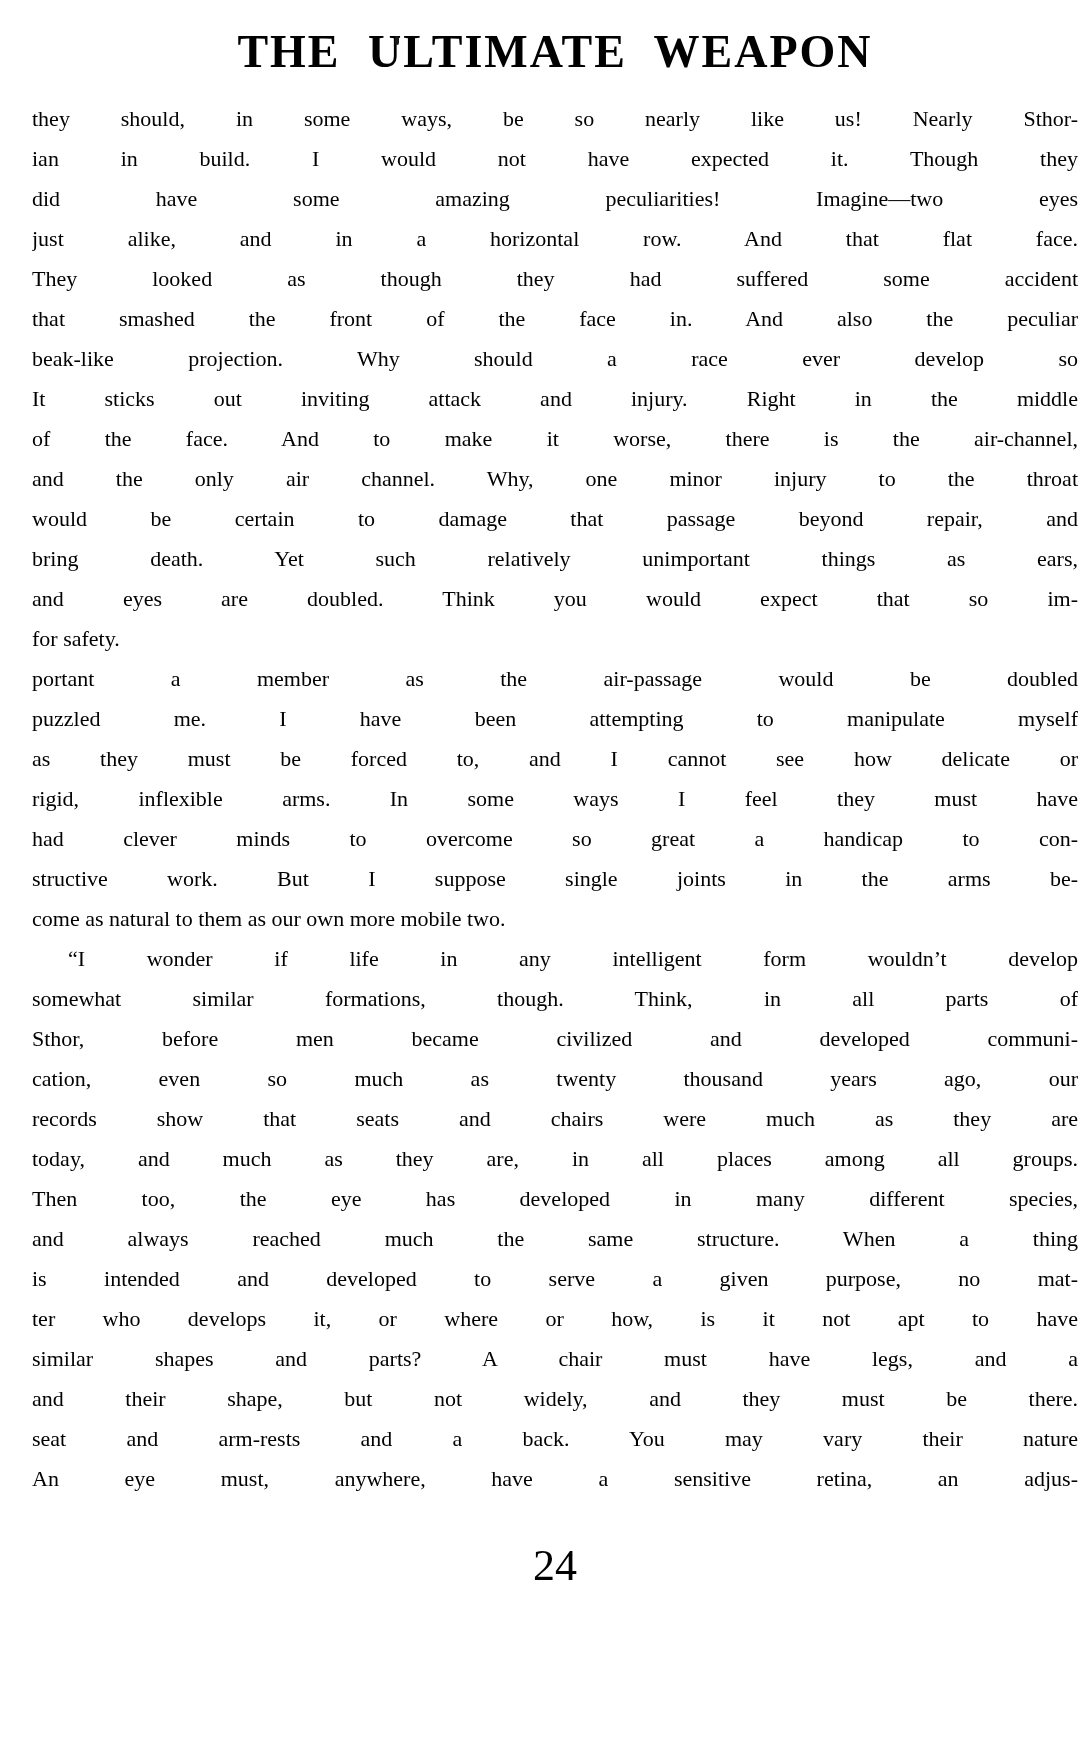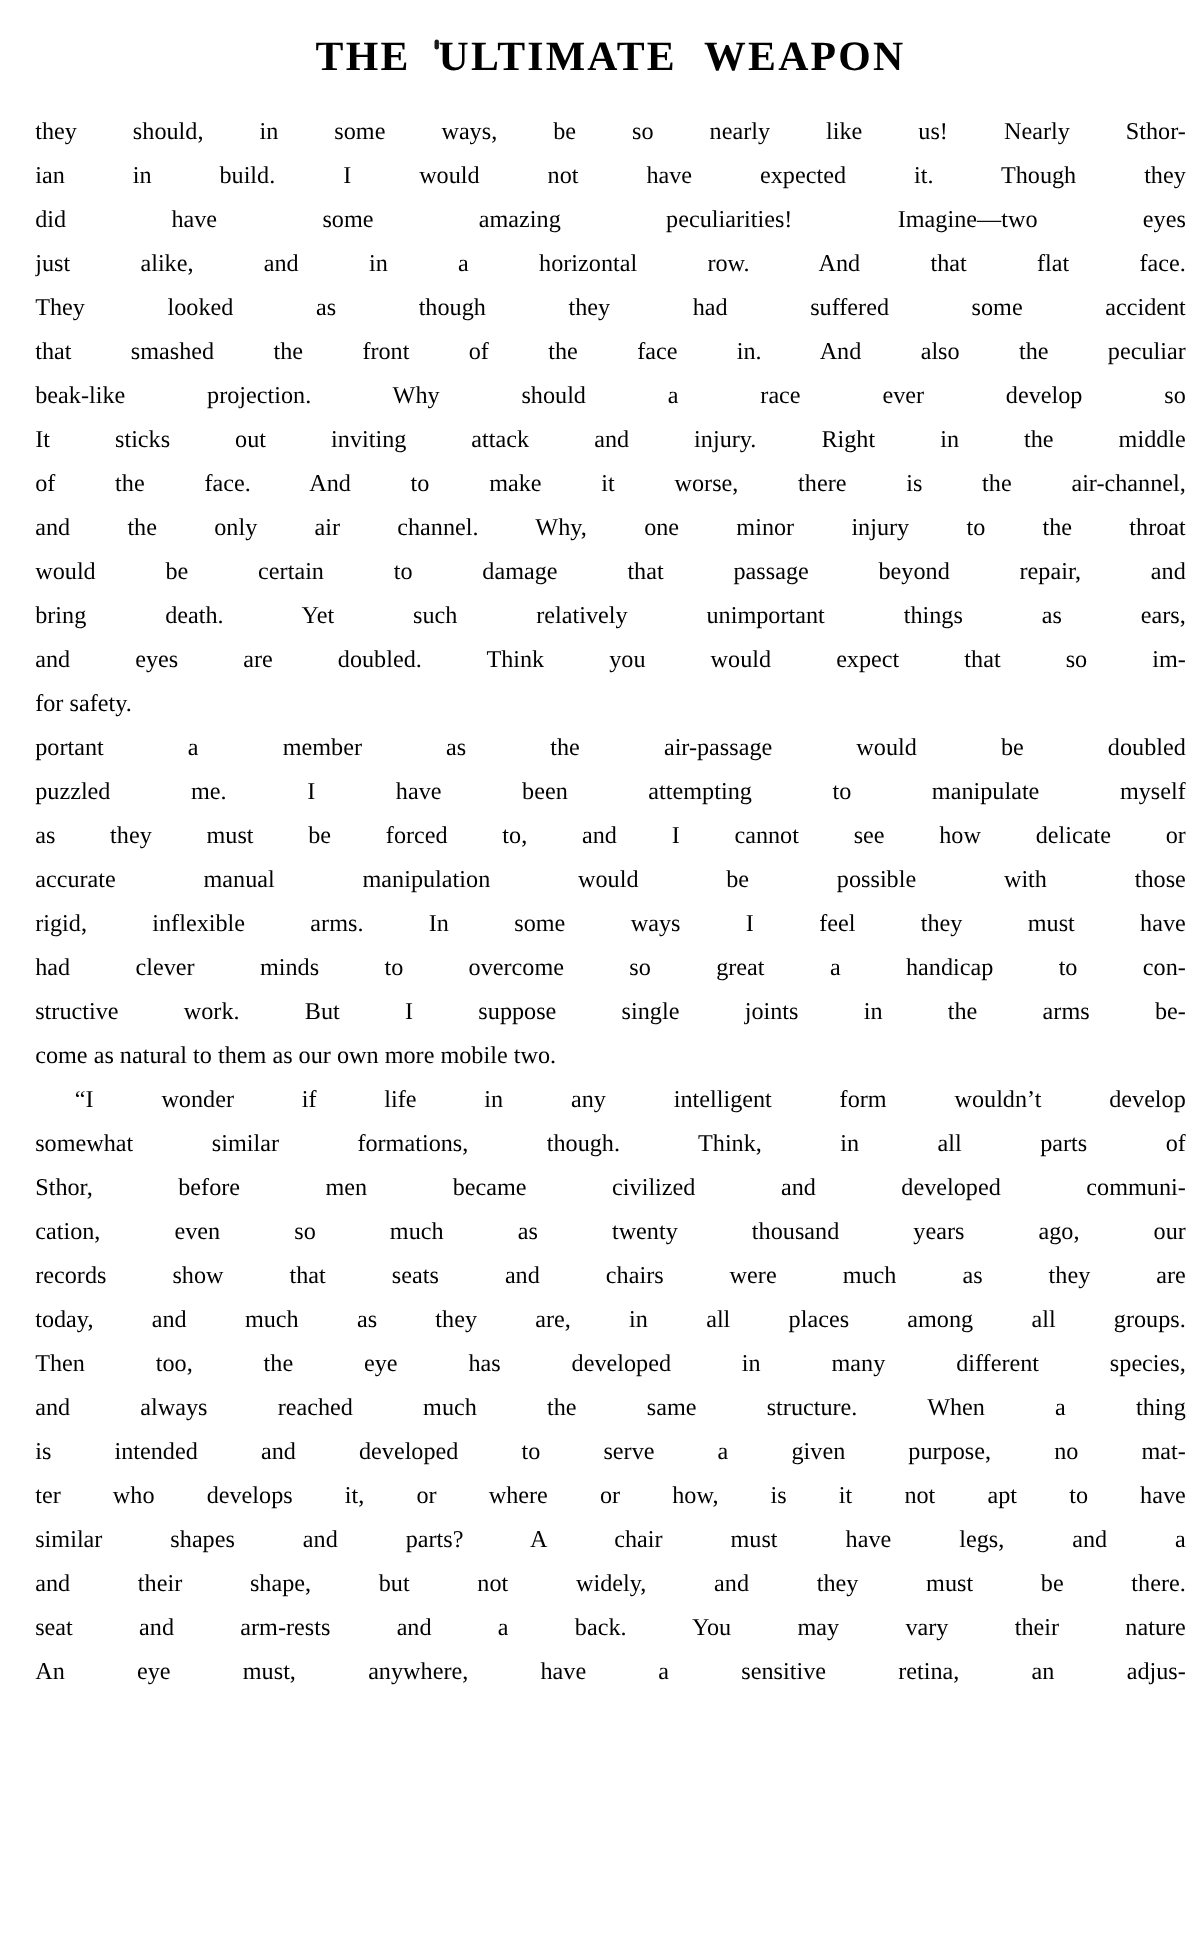--- a/index.html
+++ b/index.html
@@ -18,21 +18,21 @@
   .page {
     position: absolute;
     left: 32px;
     top: 0;
     width: 1046px;
     height: 1760px;
   }
   .running-title {
     margin-top: 30px;
     text-align: center;
-    font-size: 38px;
+    font-size: 46px;
     line-height: 44px;
     font-weight: bold;
     letter-spacing: 2px;
     word-spacing: 14px;
     white-space: nowrap;
   }
   .scan-speck {
     position: absolute;
     left: 363px;
     top: 36px;
@@ -90,21 +90,20 @@
         <div class="line">and the only air channel. Why, one minor injury to the throat</div>
         <div class="line">would be certain to damage that passage beyond repair, and</div>
         <div class="line">bring death. Yet such relatively unimportant things as ears,</div>
         <div class="line">and eyes are doubled. Think you would expect that so im-</div>
         <div class="line lastline">for safety.</div>
         <div class="line">portant a member as the air-passage would be doubled</div>
       </div>
       <div class="paragraph">
         <div class="line">puzzled me. I have been attempting to manipulate myself</div>
         <div class="line">as they must be forced to, and I cannot see how delicate or</div>
-        <div class="line">accurate manual manipulation would be possible with those</div>
         <div class="line">rigid, inflexible arms. In some ways I feel they must have</div>
         <div class="line">had clever minds to overcome so great a handicap to con-</div>
         <div class="line">structive work. But I suppose single joints in the arms be-</div>
         <div class="line lastline">come as natural to them as our own more mobile two.</div>
       </div>
       <div class="paragraph">
         <div class="line indent">“I wonder if life in any intelligent form wouldn’t develop</div>
         <div class="line">somewhat similar formations, though. Think, in all parts of</div>
         <div class="line">Sthor, before men became civilized and developed communi-</div>
         <div class="line">cation, even so much as twenty thousand years ago, our</div>
@@ -113,13 +112,14 @@
         <div class="line">Then too, the eye has developed in many different species,</div>
         <div class="line">and always reached much the same structure. When a thing</div>
         <div class="line">is intended and developed to serve a given purpose, no mat-</div>
         <div class="line">ter who develops it, or where or how, is it not apt to have</div>
         <div class="line">similar shapes and parts? A chair must have legs, and a</div>
         <div class="line">and their shape, but not widely, and they must be there.</div>
         <div class="line">seat and arm-rests and a back. You may vary their nature</div>
         <div class="line">An eye must, anywhere, have a sensitive retina, an adjus-</div>
       </div>
     </div>
+  <div class="folio">24</div>
 </div>
 
 </body></html>

